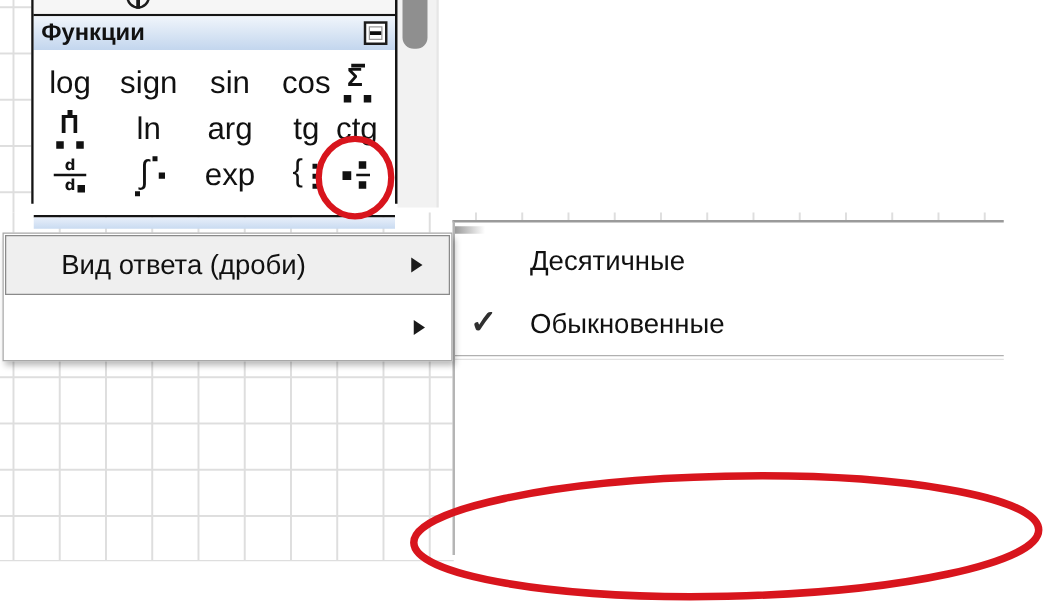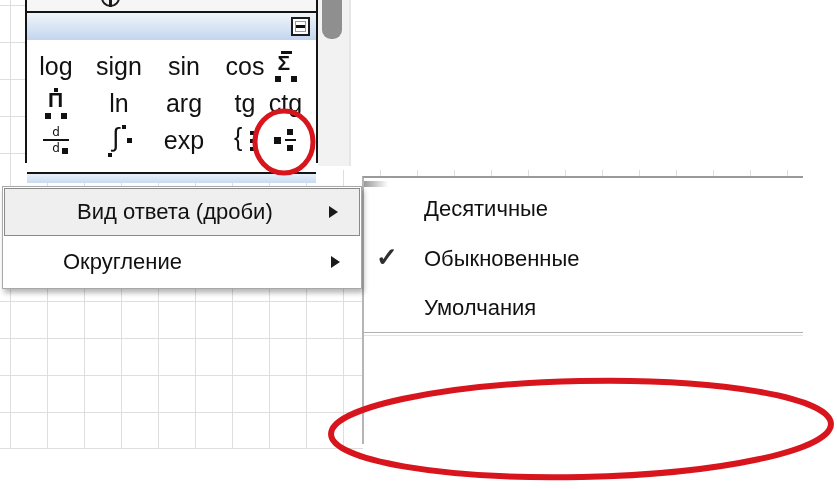--- a/index.html
+++ b/index.html
@@ -40,21 +40,21 @@
   .blue-strip{height:9px;background:linear-gradient(#e8effa,#c9dbf1);}
 
   
   .ic{position:relative;display:inline-block;}
   .sq{position:absolute;background:#111;}
   .ic-sum{width:26px;height:31px;}
   .ic-sum .ch{position:absolute;left:5px;top:1px;font-size:21px;font-weight:bold;}
   .ic-prod{width:26px;height:31px;}
   .ic-prod .ch{position:absolute;left:5px;top:1px;font-size:21px;font-weight:bold;}
   .ic-deriv{width:26px;height:30px;font-family:"DejaVu Sans",sans-serif;
-            font-size:12px;font-weight:normal;text-align:center;line-height:1;}
+            font-size:12px;font-weight:bold;text-align:center;line-height:1;}
   .ic-deriv .bar{display:block;height:2px;background:#111;margin:1px 0;}
   .ic-deriv .bot{position:relative;display:inline-block;}
   .ic-int{width:26px;height:32px;}
   .ic-int .ch{position:absolute;left:6px;top:-1px;font-size:26px;}
   .ic-sys{width:22px;height:30px;}
   .ic-sys .ch{position:absolute;left:0;top:-1px;font-size:25px;}
   .ic-mix{width:24px;height:30px;}
 
   
   .sb-track{left:318px;top:0;width:31px;height:166px;background:#f2f2f2;}
@@ -62,21 +62,21 @@
             border-radius:0 0 9px 9px;cursor:pointer;}
   .sb-edge{left:349px;top:0;width:2px;height:166px;background:#e6e6e6;}
 
   
   .menu1{left:2px;top:186px;width:360px;height:103px;background:#fff;
          border:1px solid #a8a8a8;box-sizing:border-box;z-index:20;
          box-shadow:2px 4px 5px rgba(0,0,0,.28);font-size:22px;}
   .m1-item{display:flex;align-items:center;height:50px;padding-left:60px;
            box-sizing:border-box;cursor:pointer;}
   .m1-item.sel{height:48px;margin:1px;background:#efefef;border:1px solid #8a8a8a;
-           padding-left:72px;}
+           padding-left:44px;}
   .tri{width:0;height:0;border-left:9px solid #1a1a1a;border-top:6px solid transparent;
        border-bottom:6px solid transparent;margin-left:auto;margin-right:21px;}
 
   
   .menu2{left:362px;top:176px;width:441px;height:268px;background:#fff;
          border-top:2px solid #9a9a9a;border-left:2px solid #b5b5b5;
          box-sizing:border-box;z-index:19;font-size:22px;}
   .m2-item{position:relative;display:flex;align-items:center;height:50px;
            padding-left:60px;box-sizing:border-box;cursor:pointer;}
   .m2-item .chk{position:absolute;left:12px;top:50%;transform:translateY(-54%);
@@ -99,20 +99,21 @@
 <div class="abs grid-vonly" style="left:0;top:170px;width:803px;height:17px;background-position:10px 0;"></div>
 <div class="abs grid" style="left:0;top:289px;width:363px;height:159px;background-position:10px 12px;border-bottom:1.5px solid #dedede;"></div>
 
 <div class="abs panel">
   <div class="panel-top-strip">
     <div class="oplus"></div>
   </div>
   <div class="hline"></div>
 
   <div class="panel-header">
+    <span>Функции</span>
     <span class="min-btn">
         <i></i>
         <b></b>
       </span>
   </div>
 
   <div class="panel-body">
 
     <div class="prow">
       <span class="pbtn">log</span>
@@ -175,37 +176,33 @@
 <div class="abs sb-track"></div>
 <div class="abs sb-thumb"></div>
 <div class="abs sb-edge"></div>
 
 <div class="abs menu1">
   <div class="m1-item sel">
     <span>Вид ответа (дроби)</span>
     <span class="tri"></span>
   </div>
   <div class="m1-item">
-    <span>Округление</span>
     <span class="tri"></span>
   </div>
 </div>
 
 <div class="abs m2-shadow-blob"></div>
 <div class="abs menu2">
   <div style="height:6px;"></div>
   <div class="m2-item">
     <span>Десятичные</span>
   </div>
   <div class="m2-item">
     <span class="chk">✓</span>
     <span>Обыкновенные</span>
-  </div>
-  <div class="m2-item" style="height:48px;">
-    <span>Умолчания</span>
   </div>
   <hr class="m2-sep">
 </div>
 
 <svg class="anno" style="left:251px;top:108px;" width="66" height="68" viewBox="0 0 66 68">
   <ellipse cx="33" cy="34" rx="29" ry="31" fill="none" stroke="#d8151d" stroke-width="5"></ellipse>
 </svg>
 <svg class="anno" style="left:328px;top:378px;" width="508" height="104" viewBox="0 0 508 104">
   <ellipse cx="253" cy="51" rx="250" ry="48" fill="none" stroke="#d8151d" stroke-width="6" transform="rotate(-1.2 253 51)"></ellipse>
 </svg>

